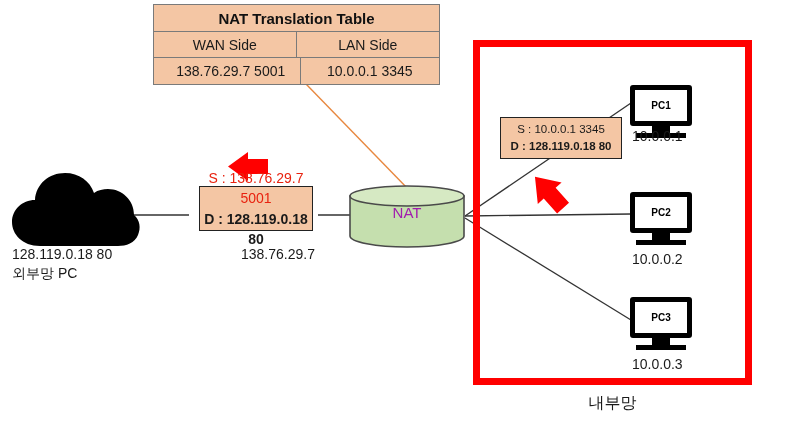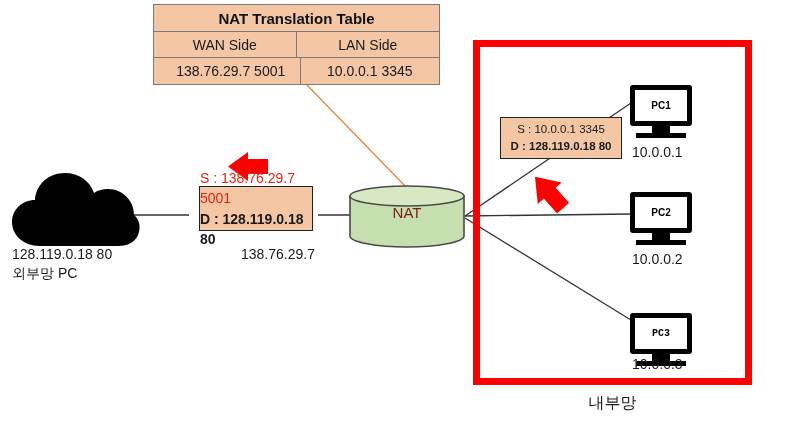--- a/index.html
+++ b/index.html
@@ -68,20 +68,21 @@
   .packet {
     position: absolute;
     background: #f4c6a4;
     border: 1px solid #222;
     box-sizing: border-box;
     display: flex;
     flex-direction: column;
     align-items: center;
     justify-content: center;
     line-height: 1.45;
+    text-align: center;
   }
   .packet .src { color: #e8220f; }
   .packet .dst { color: #1a1a1a; font-weight: bold; }
 
   #packet-wan {
     left: 199px;
     top: 186px;
     width: 114px;
     height: 45px;
     font-size: 14px;
@@ -112,21 +113,21 @@
     width: 118px;
     height: 64px;
   }
   #nat-cyl .nat-label {
     position: absolute;
     left: 0;
     top: 20px;
     width: 118px;
     text-align: center;
     font-size: 15px;
-    color: #7f1d1d;
+    color: #a21caf;
   }
 
   
   #internal-box {
     position: absolute;
     left: 473px;
     top: 40px;
     width: 279px;
     height: 345px;
     border: 7px solid #ff0000;
@@ -183,24 +184,24 @@
     background: #000;
   }
   .pc-ip {
     position: absolute;
     font-size: 14px;
     color: #1a1a1a;
     white-space: nowrap;
   }
 
   #pc1 { left: 630px; top: 85px; }
-  #pc1-ip { left: 632px; top: 144px; }
+  #pc1-ip { left: 632px; top: 128px; }
   #pc2 { left: 630px; top: 192px; }
   #pc2-ip { left: 632px; top: 251px; }
-  #pc3 { left: 630px; top: 313px; font-family: Liberation Mono, monospace; }
+  #pc3 { left: 630px; top: 297px; }
   #pc3-ip { left: 632px; top: 356px; }
 
   
   .ftext {
     position: absolute;
     font-size: 14px;
     color: #1a1a1a;
     white-space: nowrap;
     line-height: 1.35;
   }

